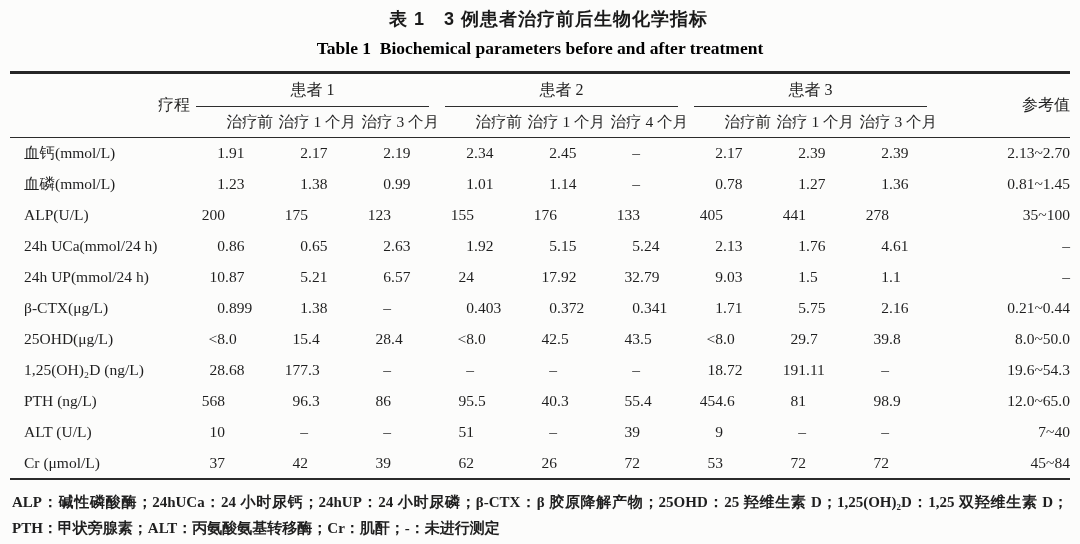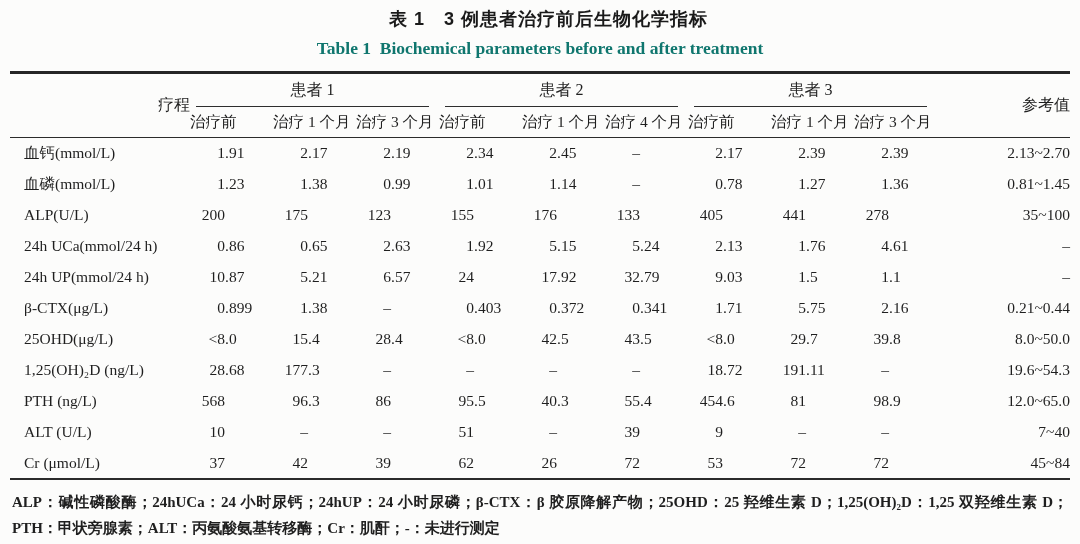--- a/index.html
+++ b/index.html
@@ -22,21 +22,21 @@
     white-space: pre;
     color: #1a1a1a;
     margin-left: 17px;
   }
   .title-en {
     margin-top: 7px;
     text-align: center;
     font-weight: bold;
     font-size: 17.5px;
     white-space: pre;
-    color: #0f766e;
+    color: #000000;
   }
 
   table.bio {
     width: 1060px;
     margin: 12px 10px 0 10px;
     border-collapse: collapse;
     border-top: 3px solid #262626;
     border-bottom: 2px solid #2b2b2b;
     table-layout: fixed;
   }
@@ -61,21 +61,21 @@
   th.group .grp {
     margin: 0 10px 0 6px;
     padding: 6px 0 5px 0;
     text-align: center;
     font-size: 16px;
     border-bottom: 1.3px solid #2e2e2e;
   }
   tr.sub th {
     height: 30px;
     font-size: 15.5px;
-    text-align: left;
+    text-align: right;
     vertical-align: middle;
     white-space: nowrap;
     border-bottom: 1.5px solid #2b2b2b;
   }
 
   tbody td { height: 31px; vertical-align: middle; font-size: 15.5px; }
   td.lbl {
     text-align: left;
     padding-left: 14px;
     font-size: 15.5px;

